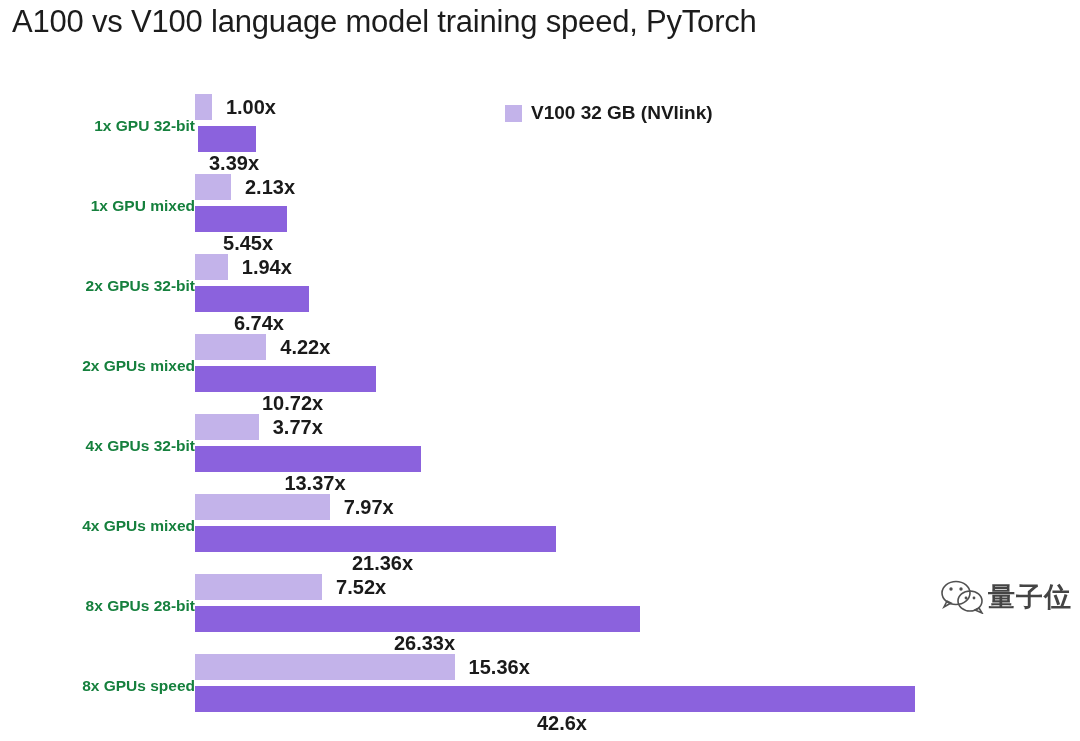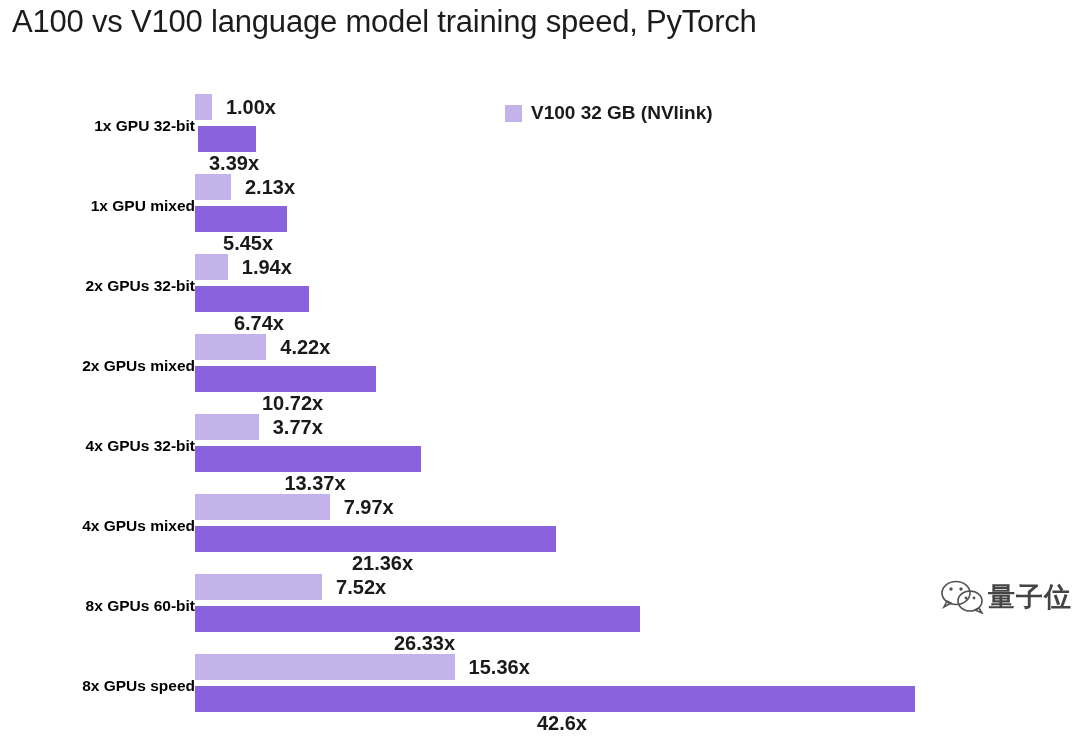--- a/index.html
+++ b/index.html
@@ -76,21 +76,21 @@
 
   .cat-label {
     position: absolute;
     right: 885px;      
     top: 50%;
     transform: translateY(-50%);
     width: 170px;
     text-align: right;
     font-size: 15.5px;
     font-weight: bold;
-    color: #000000;
+    color: #15803d;
     white-space: nowrap;
   }
 
   .bar-row {
     position: absolute;
     left: 195px;
     height: 26px;
     display: flex;
     align-items: center;
   }
@@ -203,21 +203,21 @@
         <div class="bar-row v100">
           <div class="bar" style="width: 134.693px; background: rgb(195, 179, 234);"></div>
           <span class="bar-value">7.97x</span>
         </div>
         <div class="bar-row a100">
           <div class="bar" style="width: 360.984px; background: rgb(139, 98, 221);"></div>
           <span class="bar-value">21.36x</span>
         </div>
       </div>
       <div class="group" style="top: 480px;">
-        <div class="cat-label">8x GPUs 60-bit</div>
+        <div class="cat-label">8x GPUs 28-bit</div>
         <div class="bar-row v100">
           <div class="bar" style="width: 127.088px; background: rgb(195, 179, 234);"></div>
           <span class="bar-value">7.52x</span>
         </div>
         <div class="bar-row a100">
           <div class="bar" style="width: 444.977px; background: rgb(139, 98, 221);"></div>
           <span class="bar-value">26.33x</span>
         </div>
       </div>
       <div class="group" style="top: 560px;">

